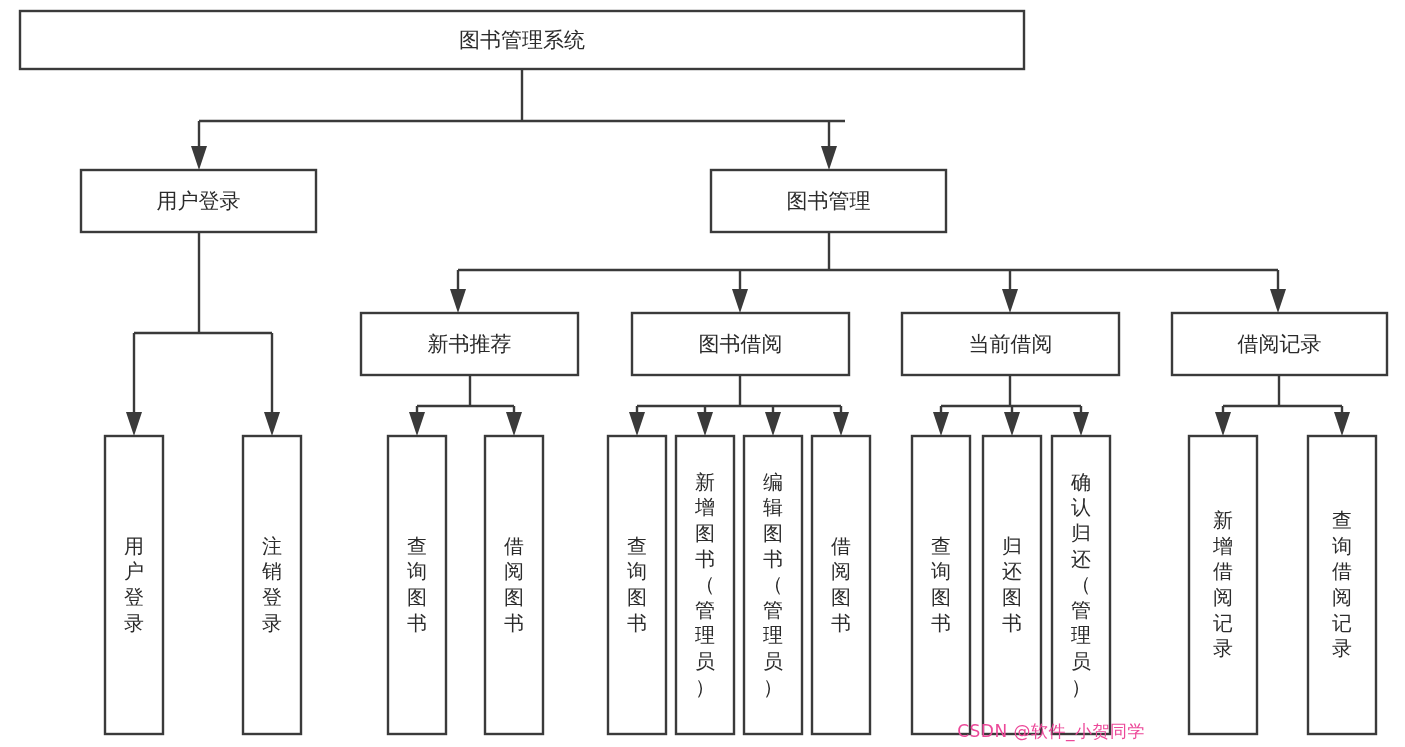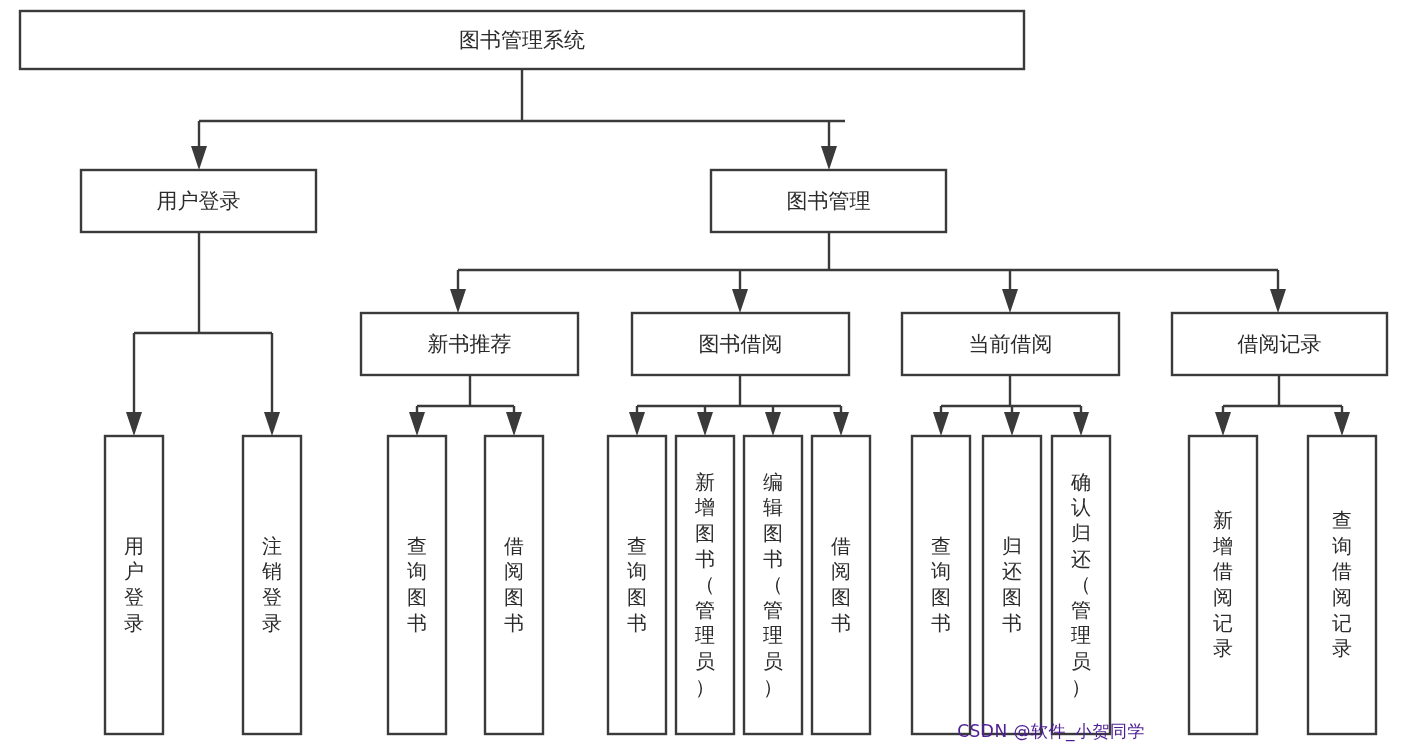--- a/index.html
+++ b/index.html
@@ -67,21 +67,21 @@
     white-space: pre;
     text-align: center;
   }
   .vlabel span {
     display: block;
   }
   .watermark {
     position: absolute;
     right: 8px;
     bottom: 4px;
-    color: #4c1d95;
+    color: #ec4899;
     font-family: "DejaVu Sans", "Liberation Sans", sans-serif;
     font-size: 17px;
     letter-spacing: 0.5px;
     white-space: nowrap;
   }
 </style>
 </head>
 <body>
 
 <div id="diagram-root">

